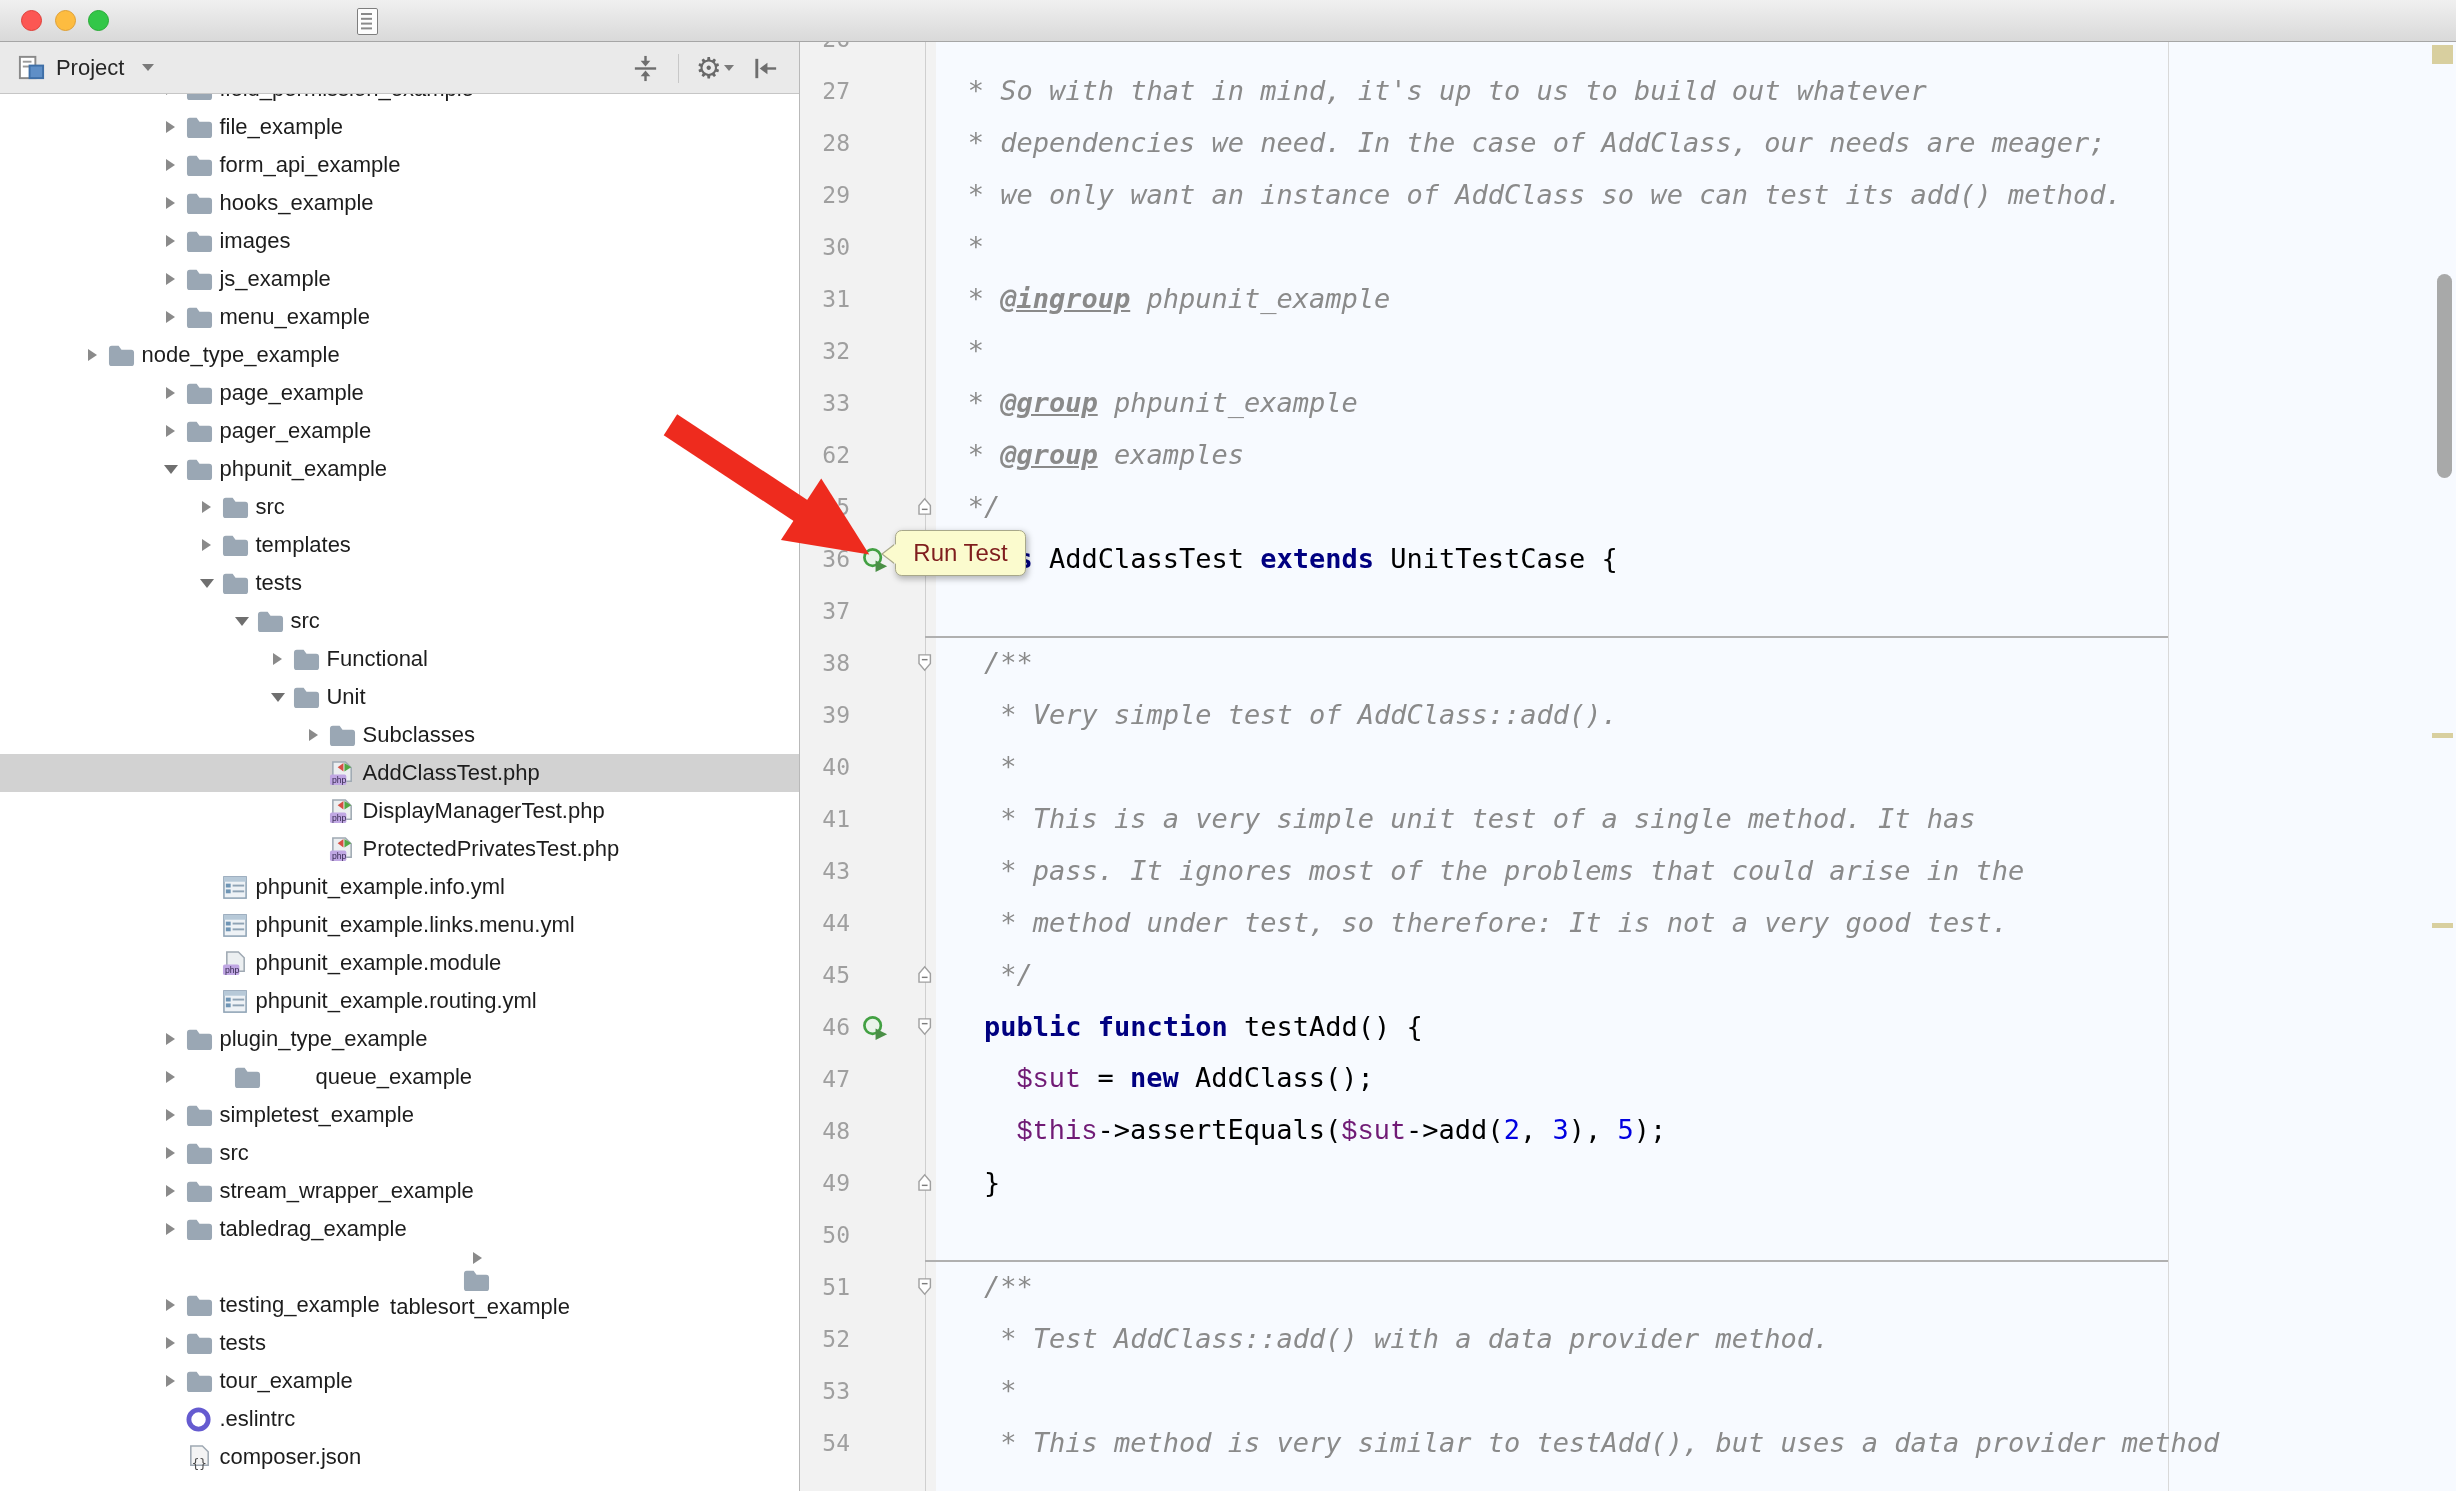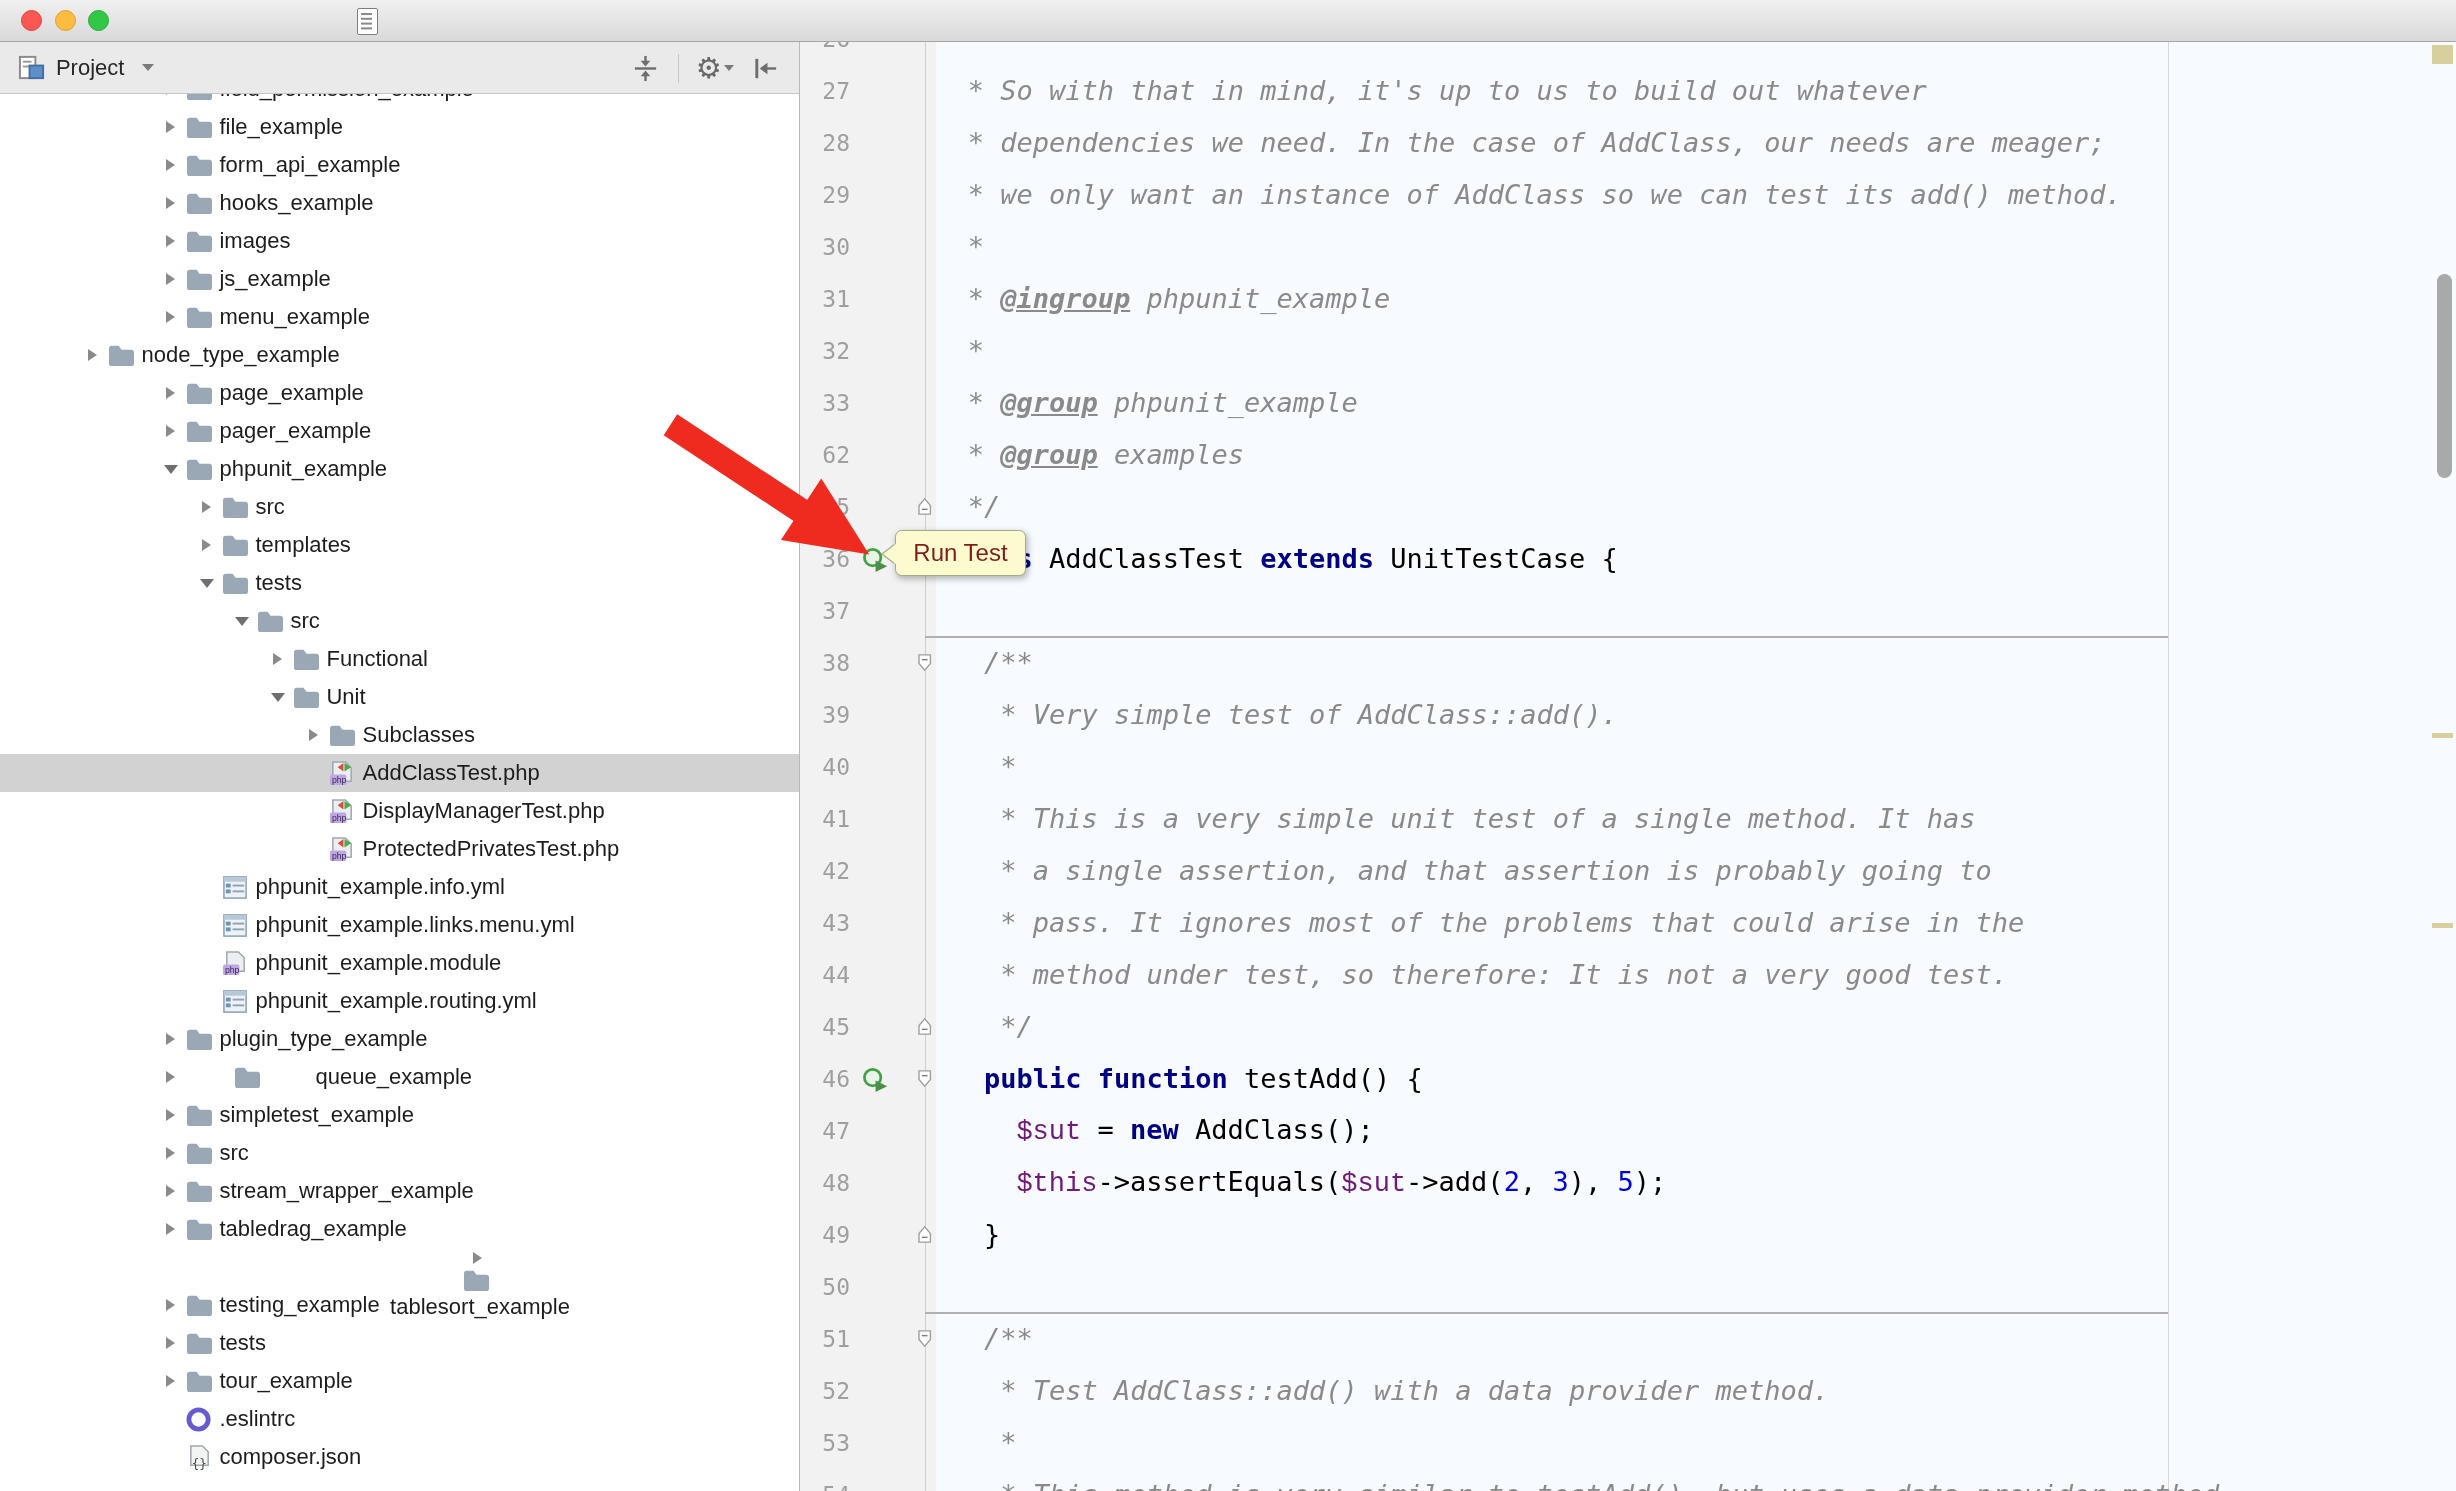--- a/index.html
+++ b/index.html
@@ -659,25 +659,20 @@
           <span class="ln">40</span>
           <div class="gut"></div>
           <span class="code"><span class="seg-c">   *</span></span>
         </div>
         <div class="code-row">
           <span class="ln">41</span>
           <div class="gut"></div>
           <span class="code"><span class="seg-c">   * This is a very simple unit test of a single method. It has</span></span>
         </div>
         <div class="code-row">
-          <span class="ln">42</span>
-          <div class="gut"></div>
-          <span class="code"><span class="seg-c">   * a single assertion, and that assertion is probably going to</span></span>
-        </div>
-        <div class="code-row">
           <span class="ln">43</span>
           <div class="gut"></div>
           <span class="code"><span class="seg-c">   * pass. It ignores most of the problems that could arise in the</span></span>
         </div>
         <div class="code-row">
           <span class="ln">44</span>
           <div class="gut"></div>
           <span class="code"><span class="seg-c">   * method under test, so therefore: It is not a very good test.</span></span>
         </div>
         <div class="code-row">

